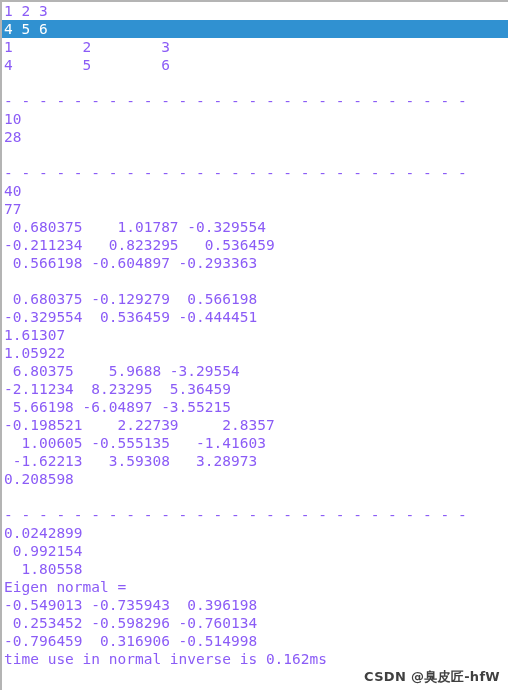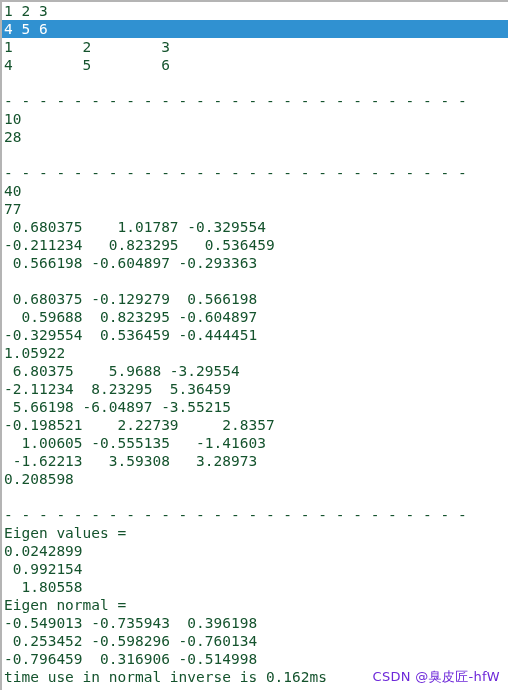--- a/index.html
+++ b/index.html
@@ -30,43 +30,44 @@
     right: 0;
     padding: 0;
     margin: 0;
   }
   .line {
     display: block;
     height: 18px;
     line-height: 18px;
     font-family: "DejaVu Sans Mono", "Liberation Mono", monospace;
     font-size: 14.5px;
-    color: #14532d;
+    color: #8b5cf6;
     white-space: pre;
     padding-left: 2px;
     letter-spacing: 0px;
     overflow: hidden;
   }
   .line.selected {
     background: #3091d1;
     color: #ffffff;
   }
   .line.blank {
     height: 18px;
   }
   #watermark {
     position: absolute;
     right: 8px;
     bottom: 4px;
     font-family: "DejaVu Sans", "Liberation Sans", sans-serif;
     font-size: 13px;
-    color: #6d28d9;
+    color: #404040;
     white-space: nowrap;
     letter-spacing: 0.3px;
     pointer-events: none;
+    font-weight: bold;
   }
 </style>
 </head>
 <body>
 
 <div id="console-window">
   <div id="console-output">
       <div class="line">1 2 3</div>
       <div class="line selected">4 5 6</div>
       <div class="line">1        2        3</div>
@@ -77,33 +78,32 @@
       <div class="line">28</div>
       <div class="line blank"></div>
       <div class="line">- - - - - - - - - - - - - - - - - - - - - - - - - - -</div>
       <div class="line">40</div>
       <div class="line">77</div>
       <div class="line"> 0.680375    1.01787 -0.329554</div>
       <div class="line">-0.211234   0.823295   0.536459</div>
       <div class="line"> 0.566198 -0.604897 -0.293363</div>
       <div class="line blank"></div>
       <div class="line"> 0.680375 -0.129279  0.566198</div>
-      <div class="line">  0.59688  0.823295 -0.604897</div>
       <div class="line">-0.329554  0.536459 -0.444451</div>
+      <div class="line">1.61307</div>
       <div class="line">1.05922</div>
       <div class="line"> 6.80375    5.9688 -3.29554</div>
       <div class="line">-2.11234  8.23295  5.36459</div>
       <div class="line"> 5.66198 -6.04897 -3.55215</div>
       <div class="line">-0.198521    2.22739     2.8357</div>
       <div class="line">  1.00605 -0.555135   -1.41603</div>
       <div class="line"> -1.62213   3.59308   3.28973</div>
       <div class="line">0.208598</div>
       <div class="line blank"></div>
       <div class="line">- - - - - - - - - - - - - - - - - - - - - - - - - - -</div>
-      <div class="line">Eigen values =</div>
       <div class="line">0.0242899</div>
       <div class="line"> 0.992154</div>
       <div class="line">  1.80558</div>
       <div class="line">Eigen normal =</div>
       <div class="line">-0.549013 -0.735943  0.396198</div>
       <div class="line"> 0.253452 -0.598296 -0.760134</div>
       <div class="line">-0.796459  0.316906 -0.514998</div>
       <div class="line">time use in normal inverse is 0.162ms</div>
     </div>
   <div id="watermark">CSDN @臭皮匠-hfW</div>

